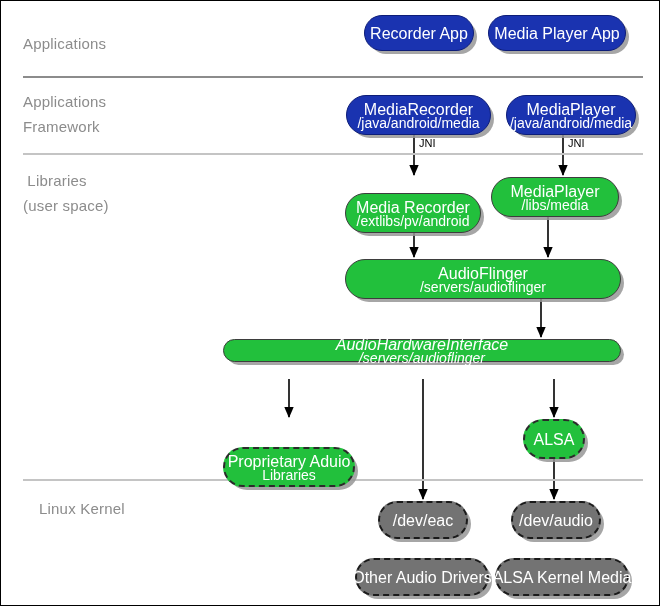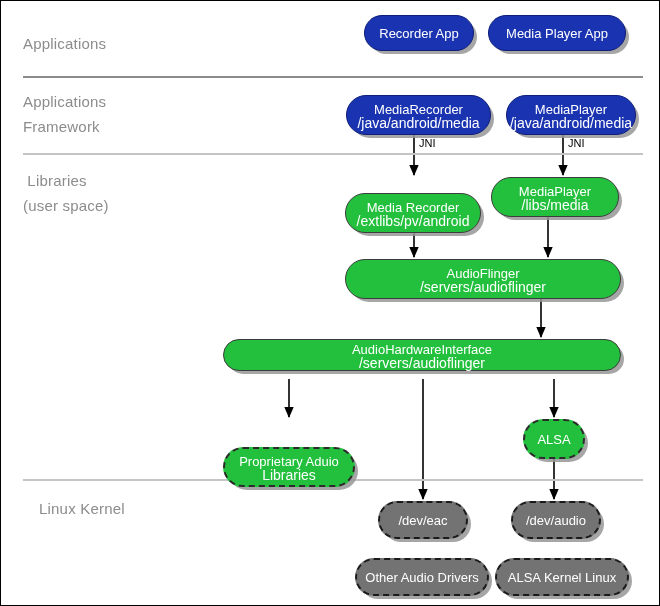--- a/index.html
+++ b/index.html
@@ -50,21 +50,21 @@
     flex-direction: column;
     align-items: center;
     justify-content: center;
     border-radius: 999px;
     color: #ffffff;
     text-align: center;
     box-shadow: 4px 4px 0 -1px rgba(150,150,150,0.85);
     padding: 0 6px;
   }
   .node .title {
-    font-size: 13px;
+    font-size: 16px;
     line-height: 15px;
     white-space: nowrap;
   }
   .node .sub {
     font-size: 14px;
     line-height: 12px;
     white-space: nowrap;
   }
   .node.blue {
     background: #1a33b0;
@@ -147,42 +147,42 @@
         <div class="sub">/extlibs/pv/android</div>
       </div>
       <div class="node green" style="left: 490px; top: 176px; width: 128px; height: 40px;">
         <div class="title">MediaPlayer</div>
         <div class="sub">/libs/media</div>
       </div>
       <div class="node green" style="left: 344px; top: 258px; width: 276px; height: 40px;">
         <div class="title">AudioFlinger</div>
         <div class="sub">/servers/audioflinger</div>
       </div>
-      <div class="node green" style="left: 222px; top: 338px; width: 398px; height: 32px;">
+      <div class="node green" style="left: 222px; top: 338px; width: 398px; height: 23px; font-style: italic;">
         <div class="title">AudioHardwareInterface</div>
         <div class="sub">/servers/audioflinger</div>
       </div>
       <div class="node green-dashed" style="left: 222px; top: 418px; width: 132px; height: 40px; margin-top: 28px;">
         <div class="title">Proprietary Aduio</div>
         <div class="sub">Libraries</div>
       </div>
       <div class="node green-dashed" style="left: 522px; top: 418px; width: 62px; height: 40px;">
         <div class="title">ALSA</div>
       </div>
       <div class="node red-dashed" style="left: 377px; top: 500px; width: 90px; height: 38px;">
         <div class="title">/dev/eac</div>
       </div>
       <div class="node red-dashed" style="left: 510px; top: 500px; width: 90px; height: 38px;">
         <div class="title">/dev/audio</div>
       </div>
       <div class="node red-dashed" style="left: 354px; top: 557px; width: 134px; height: 38px;">
         <div class="title">Other Audio Drivers</div>
       </div>
       <div class="node red-dashed" style="left: 494px; top: 557px; width: 134px; height: 38px;">
-        <div class="title">ALSA Kernel Linux</div>
+        <div class="title">ALSA Kernel Media</div>
       </div>
     </div>
   <div id="edge-labels-group">
       <div class="jni-label" style="left: 418px; top: 136px;">JNI</div>
       <div class="jni-label" style="left: 567px; top: 136px;">JNI</div>
     </div>
 
 </div>
 
 </body></html>

